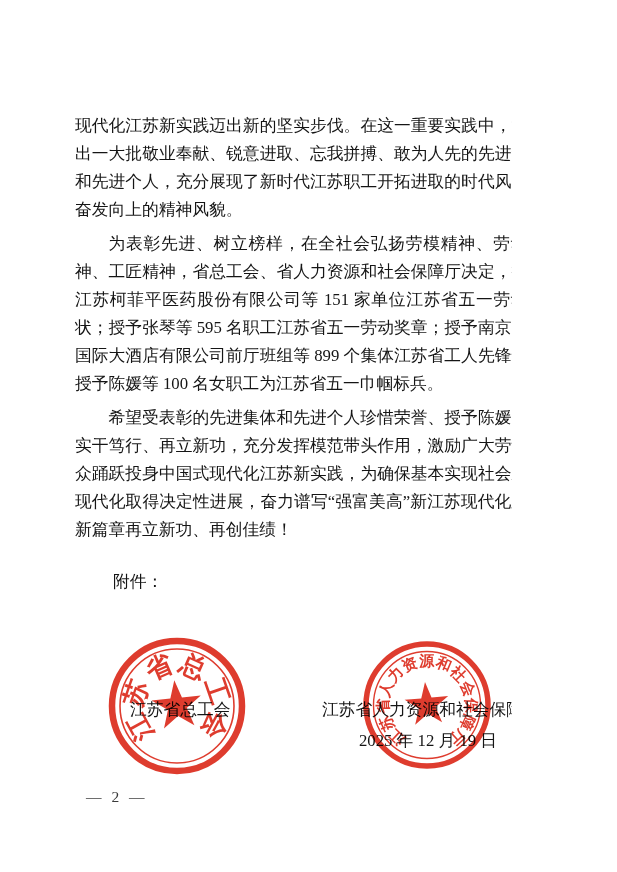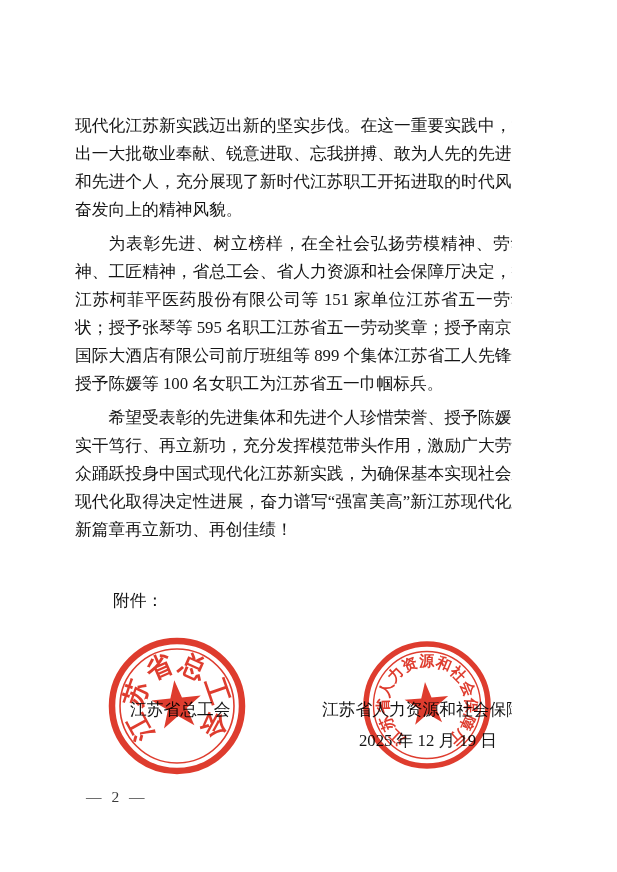--- a/index.html
+++ b/index.html
@@ -19,21 +19,21 @@
     width: 470px;
     font-size: 16.75px;
     line-height: 28px;
     text-align: justify;
     text-justify: inter-ideograph;
   }
   .content p { margin: 0; }
   .content p.indent { text-indent: 2em; }
   .content p + p { margin-top: 6px; }
   .attachment {
-    margin-top: 41px;
+    margin-top: 22px;
     margin-left: 38px;
     display: flex;
     line-height: 32px;
     text-align: center;
   }
   .attachment .attachment-label { white-space: nowrap; }
   .attachment .attachment-lines div { white-space: nowrap; }
   .sig {
     position: absolute;
     font-size: 16.75px;

